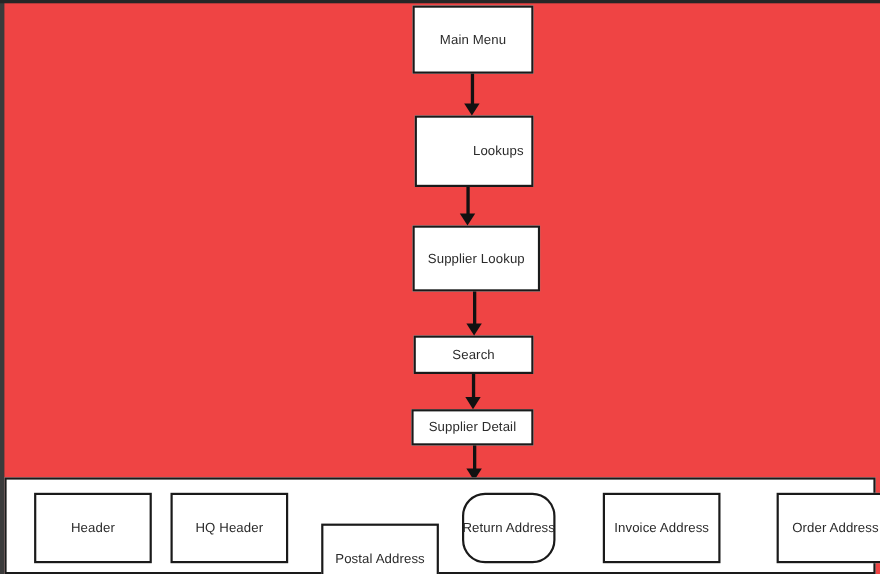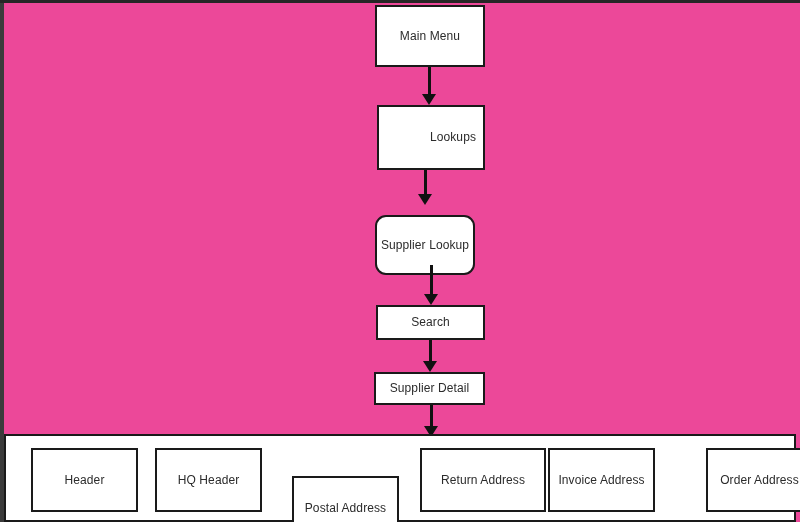--- a/index.html
+++ b/index.html
@@ -11,21 +11,21 @@
     width: 800px;
     height: 522px;
     overflow: hidden;
     font-family: "Liberation Sans", sans-serif;
   }
 
   #canvas {
     position: relative;
     width: 800px;
     height: 522px;
-    background: #ec4899;
+    background: #ef4444;
     box-sizing: border-box;
     text-decoration: underline;
   }
 
   
   .frame-edge-left {
     position: absolute;
     left: 0;
     top: 0;
     width: 4px;
@@ -90,21 +90,21 @@
 
   <div class="frame-edge-left"></div>
   <div class="frame-edge-top"></div>
 
   <div class="node" style="left: 375px; top: 5px; width: 110px; height: 62px;">
     <span class="node-label">Main Menu</span>
   </div>
   <div class="node" style="left: 377px; top: 105px; width: 108px; height: 65px; padding-left: 44px;">
     <span class="node-label">Lookups</span>
   </div>
-  <div class="node" style="left: 375px; top: 215px; width: 100px; height: 60px; border-radius: 11px;">
+  <div class="node" style="left: 375px; top: 205px; width: 116px; height: 60px;">
     <span class="node-label">Supplier Lookup</span>
   </div>
   <div class="node" style="left: 374px; top: 372px; width: 111px; height: 33px;">
     <span class="node-label">Supplier Detail</span>
   </div>
   <div class="node" style="left: 376px; top: 305px; width: 109px; height: 35px;">
     <span class="node-label">Search</span>
   </div>
 
   <div>
@@ -131,21 +131,21 @@
   <div class="group-box" style="left: 4px; top: 434px; width: 792px; height: 88px;">
     <div class="node" style="left: 25px; top: 12px; width: 107px; height: 64px; text-align: center;">
       <span class="node-label">Header</span>
     </div>
     <div class="node" style="left: 149px; top: 12px; width: 107px; height: 64px;">
       <span class="node-label">HQ Header</span>
     </div>
     <div class="node" style="left: 286px; top: 12px; width: 107px; height: 64px; margin-top: 28px;">
       <span class="node-label">Postal Address</span>
     </div>
-    <div class="node" style="left: 414px; top: 12px; width: 126px; height: 64px;">
+    <div class="node" style="left: 414px; top: 12px; width: 85px; height: 64px; border-radius: 21px;">
       <span class="node-label">Return Address</span>
     </div>
     <div class="node" style="left: 542px; top: 12px; width: 107px; height: 64px;">
       <span class="node-label">Invoice Address</span>
     </div>
     <div class="node" style="left: 700px; top: 12px; width: 107px; height: 64px;">
       <span class="node-label">Order Address</span>
     </div>
   </div>
 

